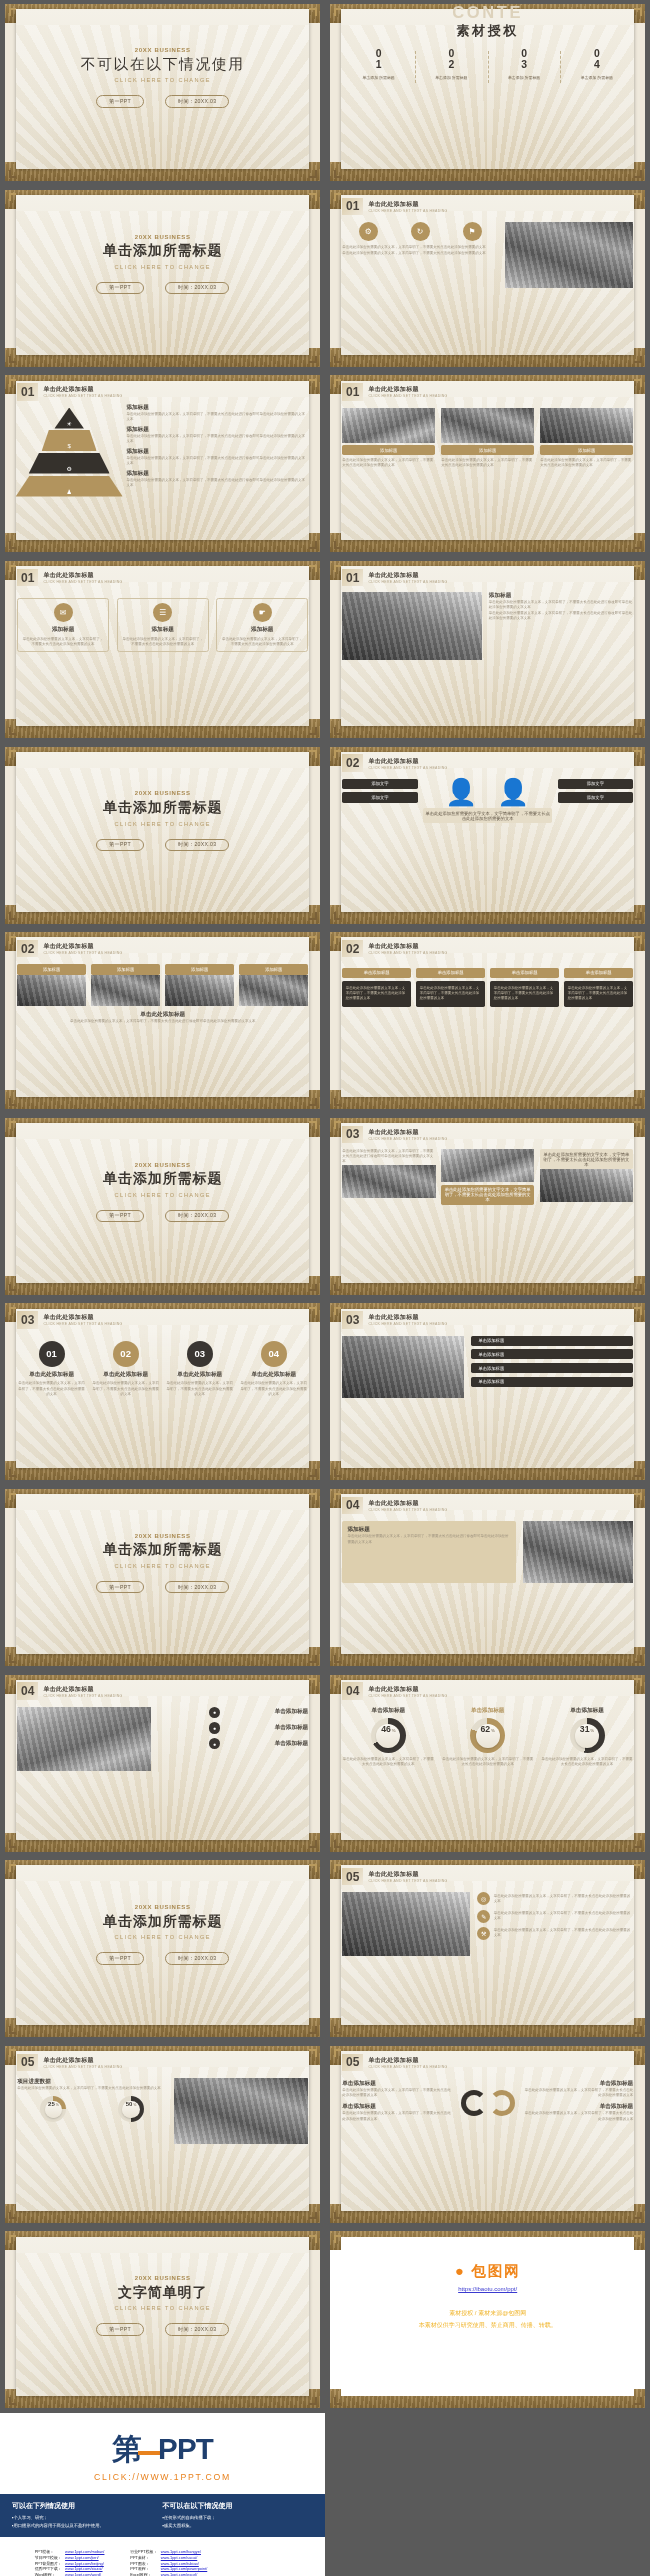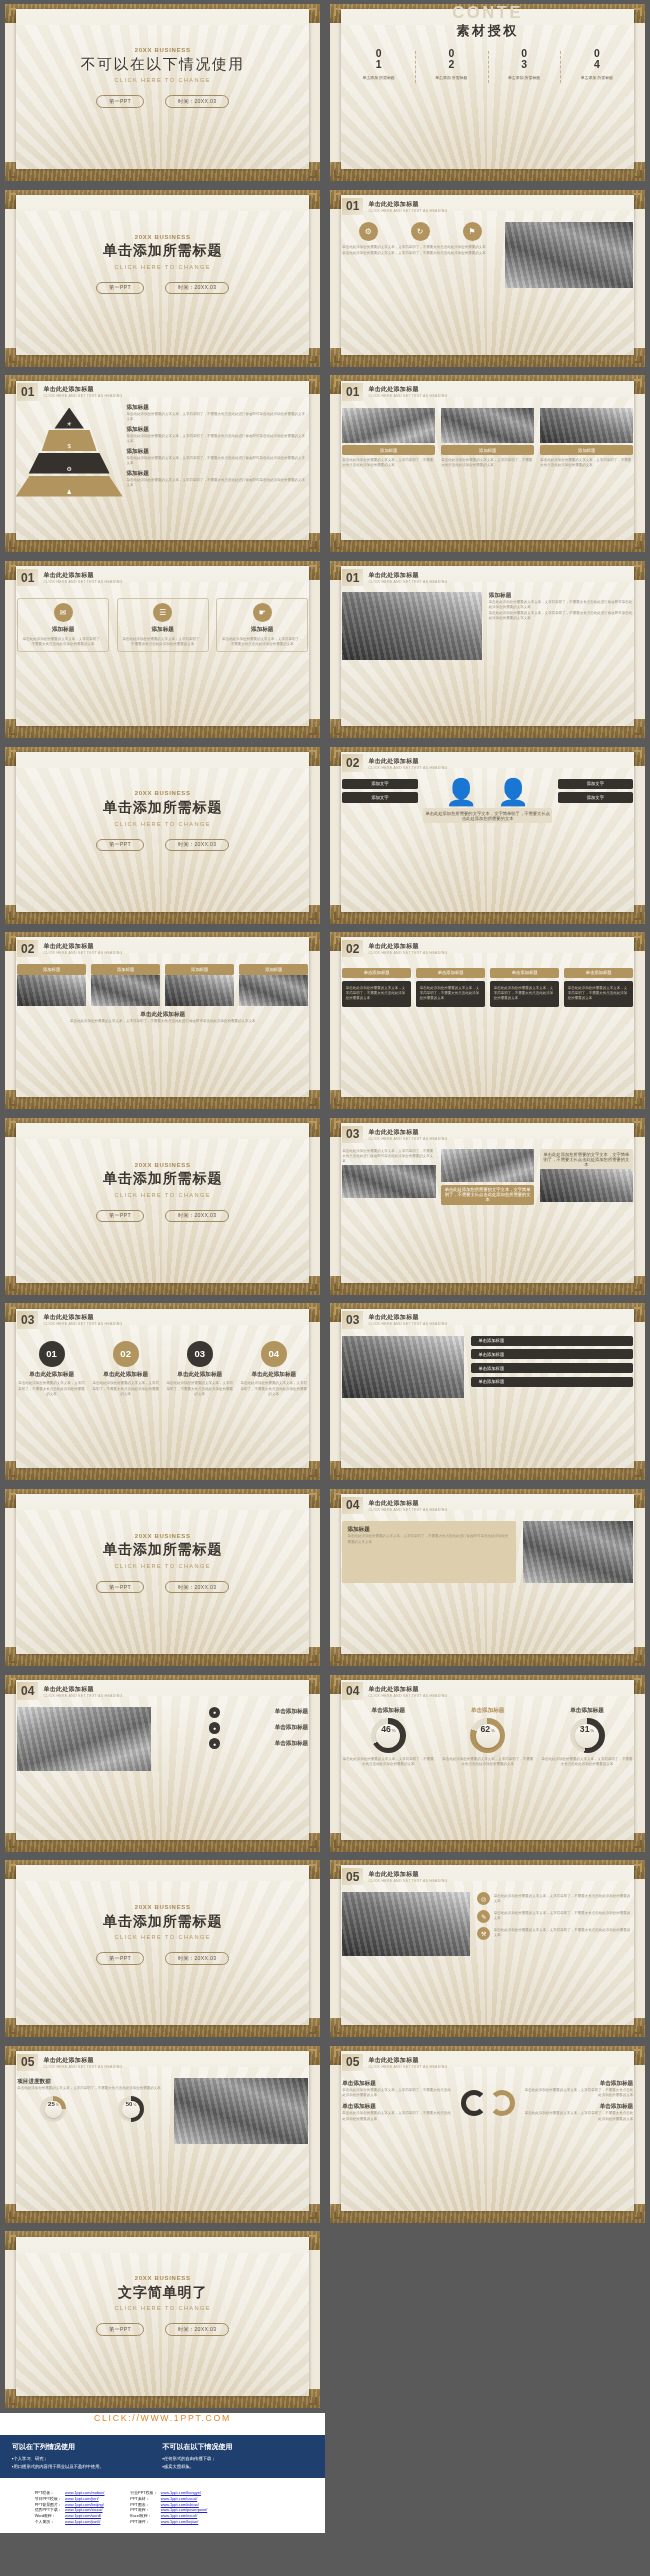--- a/index.html
+++ b/index.html
@@ -1023,23 +1023,46 @@
         <div class="big-title">文字简单明了</div>
         <div class="sub-en">CLICK HERE TO CHANGE</div>
         <div class="pillrow">
     <div class="pill">第一PPT</div>
     <div class="pill">时间：20XX.03</div>
               </div>
             </div>
           </div>
     </div>
       </div>
+      <div class="cell">
+    <div class="slide" style="background:#fff">
+
+      <div class="paper" style="background:#fff;box-shadow:none"></div>
+      <div class="corner tl"></div>
+      <div class="corner tr"></div>
+      <div class="corner bl"></div>
+      <div class="corner br"></div>
+      <div class="content">
+            <div style="padding-top:22.5px;text-align:center">
+        <div style="font-size:14.7px;font-weight:bold;color:#f08519;letter-spacing:1.7px">
+          <span>●</span>
+          <span>包图网</span></div>
+        <div style="font-size:6px;color:#3a3ad0;text-decoration:underline;margin-top:5.2px">https://ibaotu.com/ppt/</div>
+        <div style="font-size:6px;color:#f0b429;margin-top:17.3px">素材授权 / 素材来源@包图网</div>
+        <div style="font-size:6px;color:#f0b429;margin-top:2.6px">本素材仅供学习研究使用、禁止商用、传播、转载。</div>
+            </div>
+          </div>
+    </div>
+      </div>
     </div>
 
   <div class="footer">
+    <div class="logo">
+      <span class="l1">第</span><span class="dash"></span><span class="l1">PPT</span>
+    </div>
     <div class="logo-url">CLICK://WWW.1PPT.COM</div>
     <div class="usebar">
       <div>
         <h4>可以在下列情况使用</h4>
         <ul id="can-list">
             <li>▪个人学习、研究；</li>
             <li>▪用口播形式的内容用于商业以及不盈利中使用。</li>
           </ul>
       </div>
       <div>

